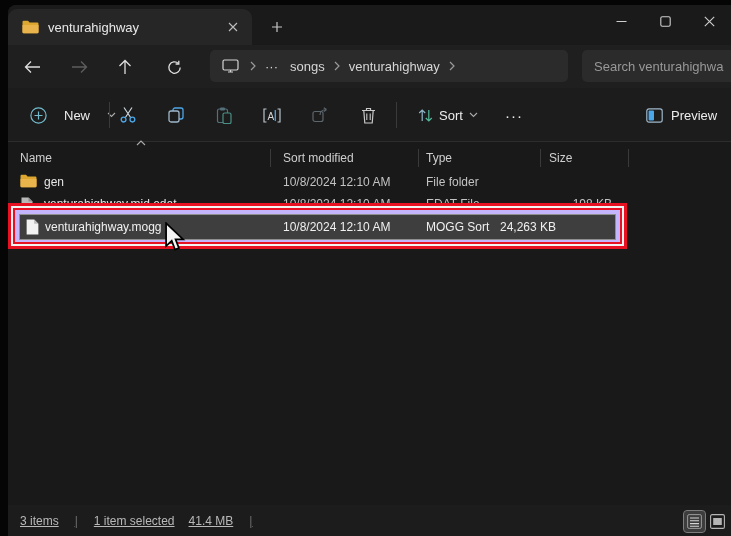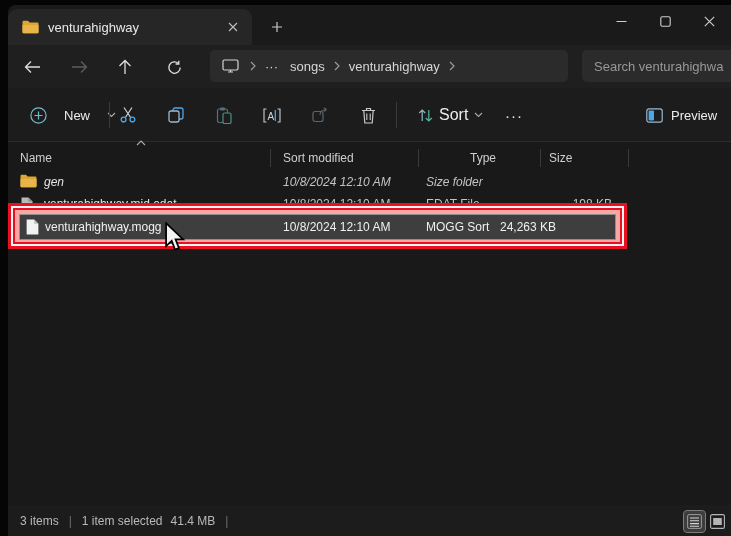--- a/index.html
+++ b/index.html
@@ -29,43 +29,43 @@
   .searchbox{position:absolute;left:574px;top:5px;width:160px;height:32px;background:#2b2b2b;border:none;border-radius:5px;
              color:#989898;font-size:13px;padding:0 12px;box-sizing:border-box;outline:none;font-family:inherit;}
   .searchbox::placeholder{color:#989898;opacity:1;}
 
   
   .toolbar{position:absolute;left:0;top:83px;right:0;height:53px;background:#1c1c1c;border-bottom:1px solid #2d2d2d;}
   .tool-new{position:absolute;left:14px;top:12px;height:30px;display:flex;align-items:center;gap:17px;color:#ededed;
             font-size:13px;padding:0 8px;border-radius:4px;}
   .tool-sep{position:absolute;top:14px;width:1px;height:26px;background:#3a3a3a;}
   .tbtn{position:absolute;top:10px;width:34px;height:34px;display:flex;align-items:center;justify-content:center;border-radius:4px;}
-  .tool-sort{position:absolute;left:404px;top:12px;height:30px;display:flex;align-items:center;gap:6px;color:#ededed;font-size:16px;padding:0 6px;border-radius:4px;}
+  .tool-sort{position:absolute;left:404px;top:12px;height:30px;display:flex;align-items:center;gap:6px;color:#ededed;font-size:13px;padding:0 6px;border-radius:4px;}
   .tool-more{position:absolute;left:489px;top:10px;width:34px;height:34px;display:flex;align-items:center;justify-content:center;color:#ededed;font-size:15px;letter-spacing:1px;border-radius:4px;}
   .tool-preview{position:absolute;left:632px;top:12px;height:30px;display:flex;align-items:center;gap:8px;color:#ededed;font-size:13px;padding:0 6px;border-radius:4px;}
 
   
   .colhead{position:absolute;height:22px;line-height:22px;color:#cfcfcf;font-size:12px;white-space:nowrap;}
   .colsep{position:absolute;width:1px;height:18px;background:#3a3a3a;top:144px;}
   .sort-caret{position:absolute;left:128px;top:135px;color:#a8a8a8;}
   .frow{position:absolute;left:0;width:620px;height:22px;line-height:22px;font-size:12px;color:#e6e6e6;}
   .cell{position:absolute;top:0;height:22px;line-height:22px;white-space:nowrap;}
   .cell.dim{color:#c3c3c3;}
   .row-icon{position:absolute;top:3px;}
 
   
   .ann-outer{position:absolute;left:0;top:198px;width:619px;height:46px;border:3px solid #e81123;box-sizing:border-box;z-index:10;}
   .ann-mid{width:100%;height:100%;border:2px solid #f2f2f2;box-sizing:border-box;}
-  .ann-inner{position:relative;width:100%;height:100%;border:2px solid #e81123;box-sizing:border-box;background:#fca5a5;}
+  .ann-inner{position:relative;width:100%;height:100%;border:2px solid #e81123;box-sizing:border-box;background:#c4b5fd;}
   .sel-row{position:absolute;left:4px;right:4px;top:4px;bottom:2px;background:#3e3e3e;border:1px solid #8f8f8f;box-sizing:border-box;}
   .sel-row .cell{height:24px;line-height:24px;font-size:12px;color:#f0f0f0;}
 
   
   .statusbar{position:absolute;left:0;right:0;bottom:0;height:31px;background:#1c1c1c;color:#b9b9b9;font-size:12px;}
-  .status-text{position:absolute;left:12px;top:0;height:31px;display:flex;align-items:center;gap:10px;white-space:nowrap;}
+  .status-text{position:absolute;left:12px;top:0;height:31px;display:flex;align-items:center;gap:16px;white-space:nowrap;text-decoration:underline;}
   .status-sep{color:#6e6e6e;}
   .viewbtn{position:absolute;top:6px;width:21px;height:21px;display:flex;align-items:center;justify-content:center;border-radius:3px;}
   .viewbtn.active{background:#3d3d3d;outline:1px solid #7d7d7d;}
 
   .cursor{position:absolute;left:164px;top:222px;z-index:20;pointer-events:none;}
   svg{display:block;}
 </style>
 </head>
 <body>
 
@@ -240,37 +240,37 @@
       </div>
     </div>
 
     <span class="sort-caret">
       <svg width="10" height="6" viewBox="0 0 10 6">
           <path d="M1 5 L5 1 L9 5" stroke="#a8a8a8" stroke-width="1.1" fill="none"></path>
         </svg>
     </span>
     <div class="colhead" style="left:12px;top:142px;">Name</div>
     <div class="colhead" style="left:275px;top:142px;">Sort modified</div>
-    <div class="colhead" style="left:418px;top:142px;margin-left:44px;">Type</div>
+    <div class="colhead" style="left:418px;top:142px;">Type</div>
     <div class="colhead" style="left:541px;top:142px;">Size</div>
     <div class="colsep" style="left:262px;"></div>
     <div class="colsep" style="left:410px;"></div>
     <div class="colsep" style="left:532px;"></div>
     <div class="colsep" style="left:620px;"></div>
 
-    <div class="frow" style="top:166px;font-style:italic;">
+    <div class="frow" style="top:166px;">
       <span class="row-icon" style="left:12px;">
         <svg width="17" height="14" viewBox="0 0 17 14">
             <path d="M0.5 2 Q0.5 0.8 1.7 0.8 L6 0.8 L7.6 2.5 L15.3 2.5 Q16.5 2.5 16.5 3.7 L16.5 12 Q16.5 13.2 15.3 13.2 L1.7 13.2 Q0.5 13.2 0.5 12 Z" fill="#dca62f"></path>
             <path d="M0.5 5 L16.5 5 L16.5 12 Q16.5 13.2 15.3 13.2 L1.7 13.2 Q0.5 13.2 0.5 12 Z" fill="#e9b44c"></path>
           </svg>
       </span>
       <span class="cell" style="left:36px;">gen</span>
       <span class="cell dim" style="left:275px;">10/8/2024 12:10 AM</span>
-      <span class="cell dim" style="left:418px;">Size folder</span>
+      <span class="cell dim" style="left:418px;">File folder</span>
       <span class="cell dim" style="left:492px;width:112px;text-align:right;"></span>
     </div>
 
     <div class="frow" style="top:188px;">
       <span class="row-icon" style="left:13px;top:4px;">
         <svg width="12" height="15" viewBox="0 0 12 15">
             <path d="M0.5 0.5 H7.5 L11.5 4.5 V14.5 H0.5 Z" fill="#b9b9b9"></path>
             <path d="M7.5 0.5 V4.5 H11.5 Z" fill="#8a8a8a"></path>
           </svg>
       </span>

